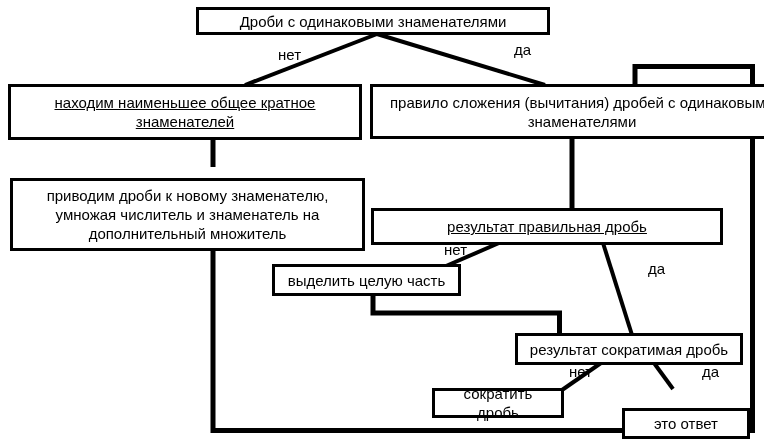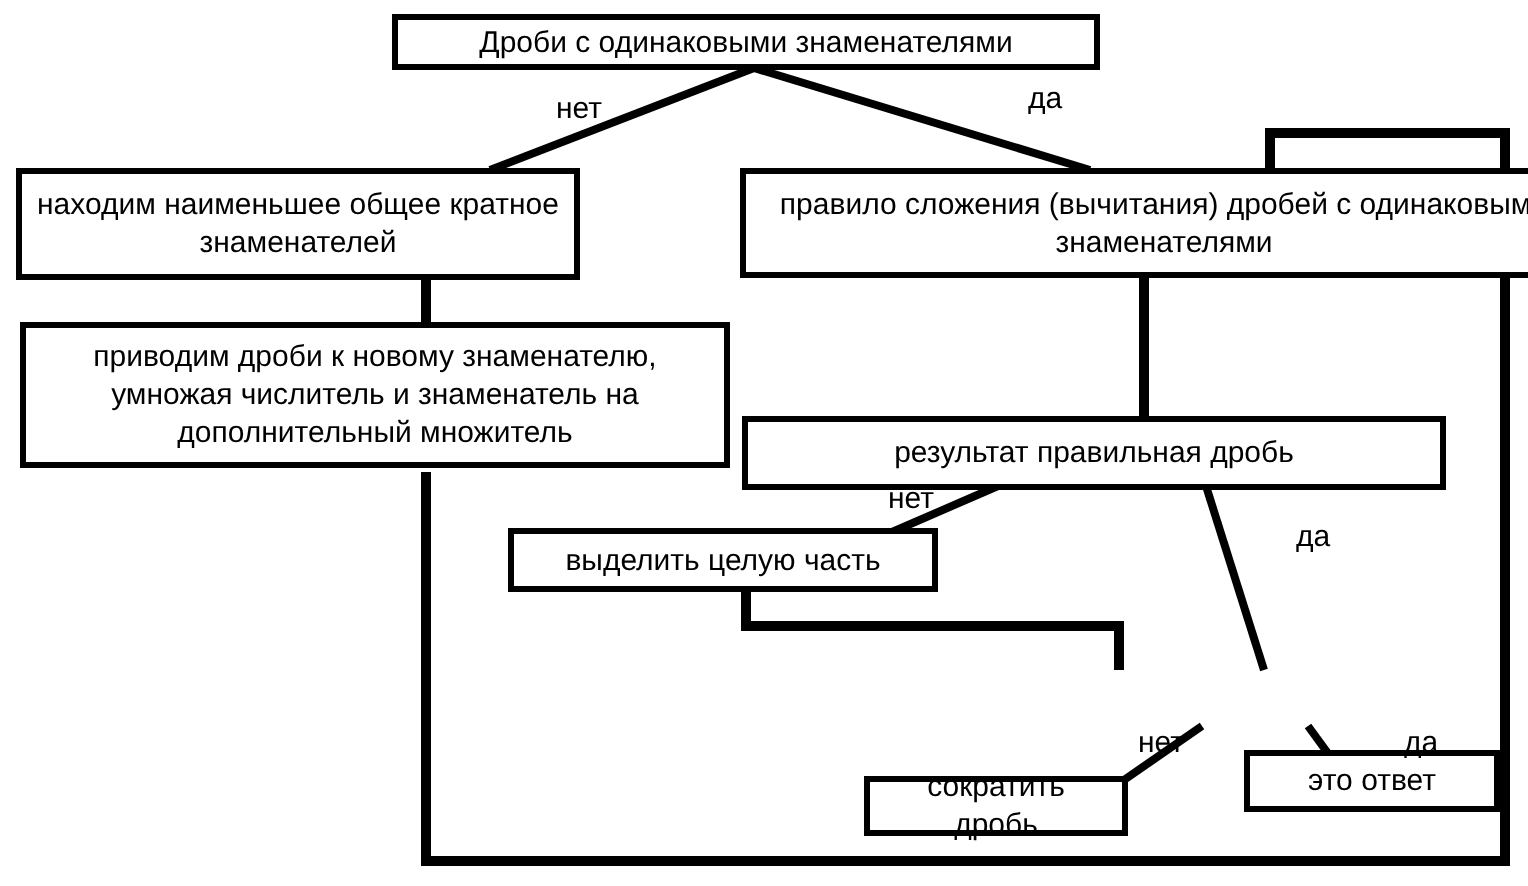--- a/index.html
+++ b/index.html
@@ -82,34 +82,35 @@
 
     <polyline class="edge-thick" points="373,294 373,313 559.5,313 559.5,335"></polyline>
 
     <line class="edge-diag" x1="601" y1="363" x2="562" y2="390"></line>
 
     <line class="edge-diag" x1="654" y1="363" x2="673" y2="389"></line>
   </svg>
 
   <div class="node" style="left:196px; top:7px;  width:354px; height:28px;">Дроби с одинаковыми знаменателями</div>
 
-  <div class="node" style="left:8px;   top:84px; width:282px; height:56px;">находим наименьшее общее кратное знаменателей</div>
+  <div class="node" style="left:8px;   top:84px; width:354px; height:56px;text-decoration:underline;">находим наименьшее общее кратное знаменателей</div>
 
   <div class="node" style="left:370px; top:84px; width:424px; height:55px;">правило сложения (вычитания) дробей с одинаковыми знаменателями</div>
 
-  <div class="node" style="left:10px;  top:161px; width:355px; height:73px;">приводим дроби к новому знаменателю, умножая числитель и знаменатель на дополнительный множитель</div>
+  <div class="node" style="left:10px;  top:178px; width:355px; height:73px;">приводим дроби к новому знаменателю, умножая числитель и знаменатель на дополнительный множитель</div>
 
-  <div class="node" style="left:371px; top:208px; width:352px; height:37px;">результат правильная дробь</div>
+  <div class="node" style="left:371px; top:208px; width:352px; height:37px;text-decoration:underline;">результат правильная дробь</div>
 
-  <div class="node" style="left:254px; top:264px; width:215px; height:32px;">выделить целую часть</div>
+  <div class="node" style="left:272px; top:264px; width:189px; height:32px;">выделить целую часть</div>
 
+  <div class="node" style="left:515px; top:333px; width:228px; height:32px;">результат сократимая дробь</div>
 
   <div class="node" style="left:432px; top:388px; width:132px; height:30px;">сократить дробь</div>
 
-  <div class="node" style="left:622px; top:375px; width:128px; height:31px;">это ответ</div>
+  <div class="node" style="left:622px; top:408px; width:128px; height:31px;">это ответ</div>
 
   <span class="edge-label" style="left:250px; top:47px;">нет</span>
 
   <span class="edge-label" style="left:486px; top:42px;">да</span>
 
   <span class="edge-label" style="left:416px; top:242px;">нет</span>
 
   <span class="edge-label" style="left:620px; top:261px;">да</span>
 
   <span class="edge-label" style="left:541px; top:364px;">нет</span>

